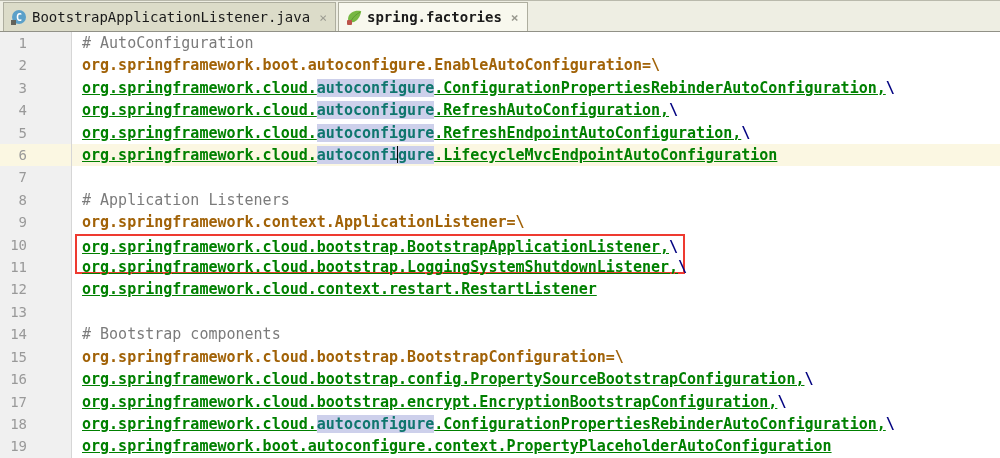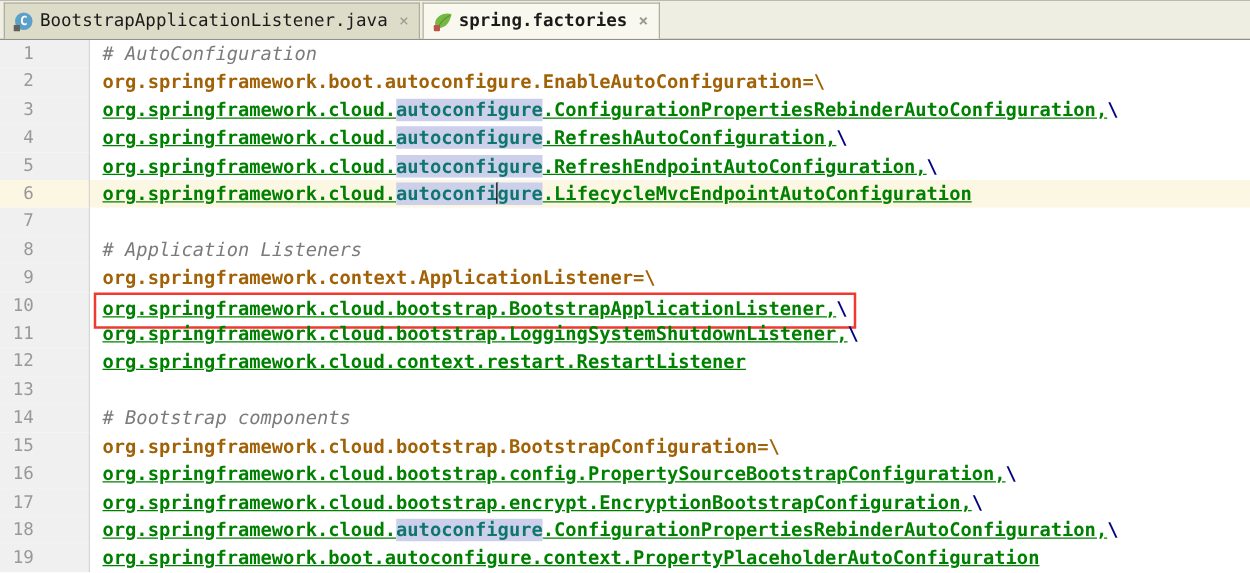--- a/index.html
+++ b/index.html
@@ -25,31 +25,31 @@
   .leaf-badge { position:absolute; left:1px; bottom:0; width:5px; height:5px; background:#bc544b; border-radius:1px; }
 
   
   .editor { flex:1 1 auto; background:#ffffff; overflow:hidden; }
   .line { display:flex; height:22.42px; line-height:22.42px; white-space:pre; font-size:15px; }
   .gutter { flex:0 0 72px; background:#f0f0f0; border-right:1px solid #d6d6d6;
             color:#999999; text-align:right; padding-right:44px; font-size:14px; font-weight:normal; }
   .code { flex:1 1 auto; padding-left:10px; position:relative; }
   .line.current .gutter, .line.current .code { background:#fbf7e2; }
 
-  .seg-comment { color:#7b7b7b; font-style:italic; }
+  .seg-comment { color:#7b7b7b; }
   .seg-key   { color:#a16207; font-weight:bold; }
   .seg-value { color:#008000; font-weight:bold;text-decoration:underline; }
   .seg-esc   { color:#000080; font-weight:bold; }
   .seg-hl    { color:#0f766e; font-weight:bold; background:#cdd0eb; }
 
   .caret { display:inline-block; width:2px; height:17px; background:#000000;
            vertical-align:-3px; margin:0 -1px; }
 
   .redbox { display:inline-block; border:2px solid #ee3a30; padding:0 5px 0 5px;
-            margin:0 0 0 -7px; height:29px; line-height:22.42px; vertical-align:top; }
+            margin:0 0 0 -7px; height:40px; line-height:22.42px; vertical-align:top; }
 </style>
 </head>
 <body>
 
 <div class="app">
 
   <div class="tabbar">
 
     <div class="tab">
       <span class="tab-icon">

